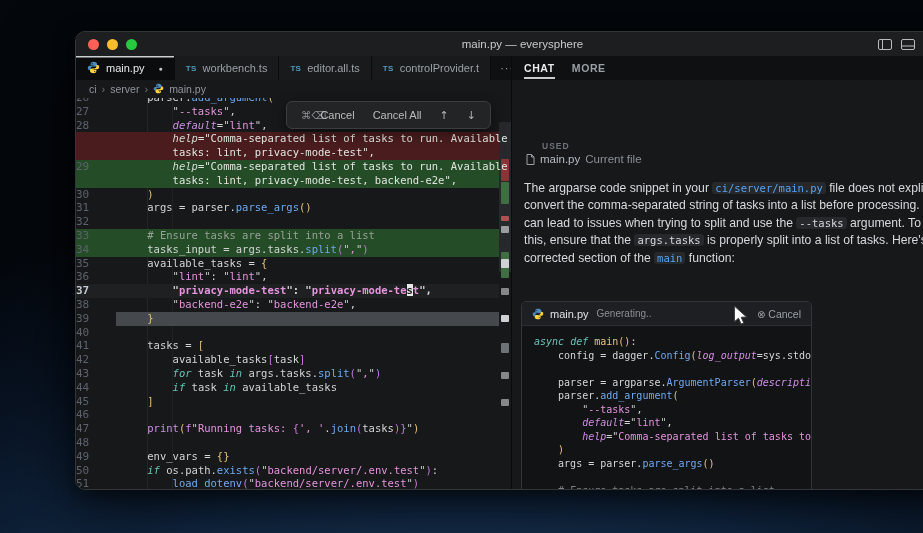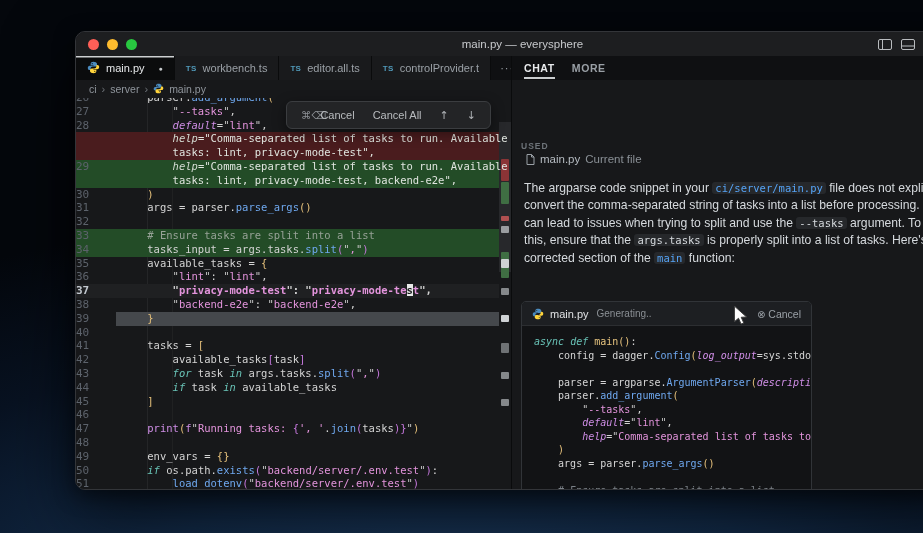--- a/index.html
+++ b/index.html
@@ -66,21 +66,21 @@
   .mark { position:absolute; left:2px; width:8px; border-radius:1px; }
   
   .chat-header { position:absolute; left:0; top:0; right:0; height:24px; background:#0f1012; display:flex; align-items:center; }
   .chat-tab { position:relative; font-size:10.5px; font-weight:bold; letter-spacing:.6px; margin-left:12px; height:100%;
     display:flex; align-items:center; }
   .chat-tab.on { color:#e8eaec; } .chat-tab.off { color:#9aa0a6; margin-left:17px; }
   .chat-tab.on::after { content:""; position:absolute; left:0; right:0; bottom:1px; height:2px; background:#c9ccce; }
   .chat-input { position:absolute; left:9px; right:14px; top:39px; height:37px; background:#1e1f21;
     border:1px solid #303134; border-radius:6px; color:#dfe3e8; font-size:12.5px; font-family:"Liberation Sans", sans-serif;
     padding:0 12px; outline:none; }
-  .used-label { position:absolute; left:9px; top:85px; font-size:8.5px; font-weight:bold; letter-spacing:1px; color:#6d7379; }
+  .used-label { position:absolute; left:30px; top:85px; font-size:8.5px; font-weight:bold; letter-spacing:1px; color:#6d7379; }
   .used-file { position:absolute; left:14px; top:97px; display:flex; align-items:center; gap:5px; font-size:11.5px; }
   .used-file .fname { color:#b6bcc2; } .used-file .fdesc { color:#8a9096; }
   .answer { position:absolute; left:12px; right:12px; top:124px; font-size:12.2px; line-height:17.4px; color:#d6dade; }
   .run-code, .run-codelink { font-family:"DejaVu Sans Mono", monospace; font-size:10.5px; background:#26282b;
     border-radius:3px; padding:0 3px; }
   .run-code { color:#d6dade; } .run-codelink { color:#55a3f5; }
   .code-block { position:absolute; left:9px; width:291px; top:245px; height:200px; background:#121315;
     border:1px solid #313438; border-radius:5px; overflow:hidden; }
   .cb-header { height:24px; background:#1d1f22; border-bottom:1px solid #2c2e31; display:flex; align-items:center; padding:0 10px; }
   .cb-file { color:#e0e2e4; font-size:11px; margin-left:6px; }

